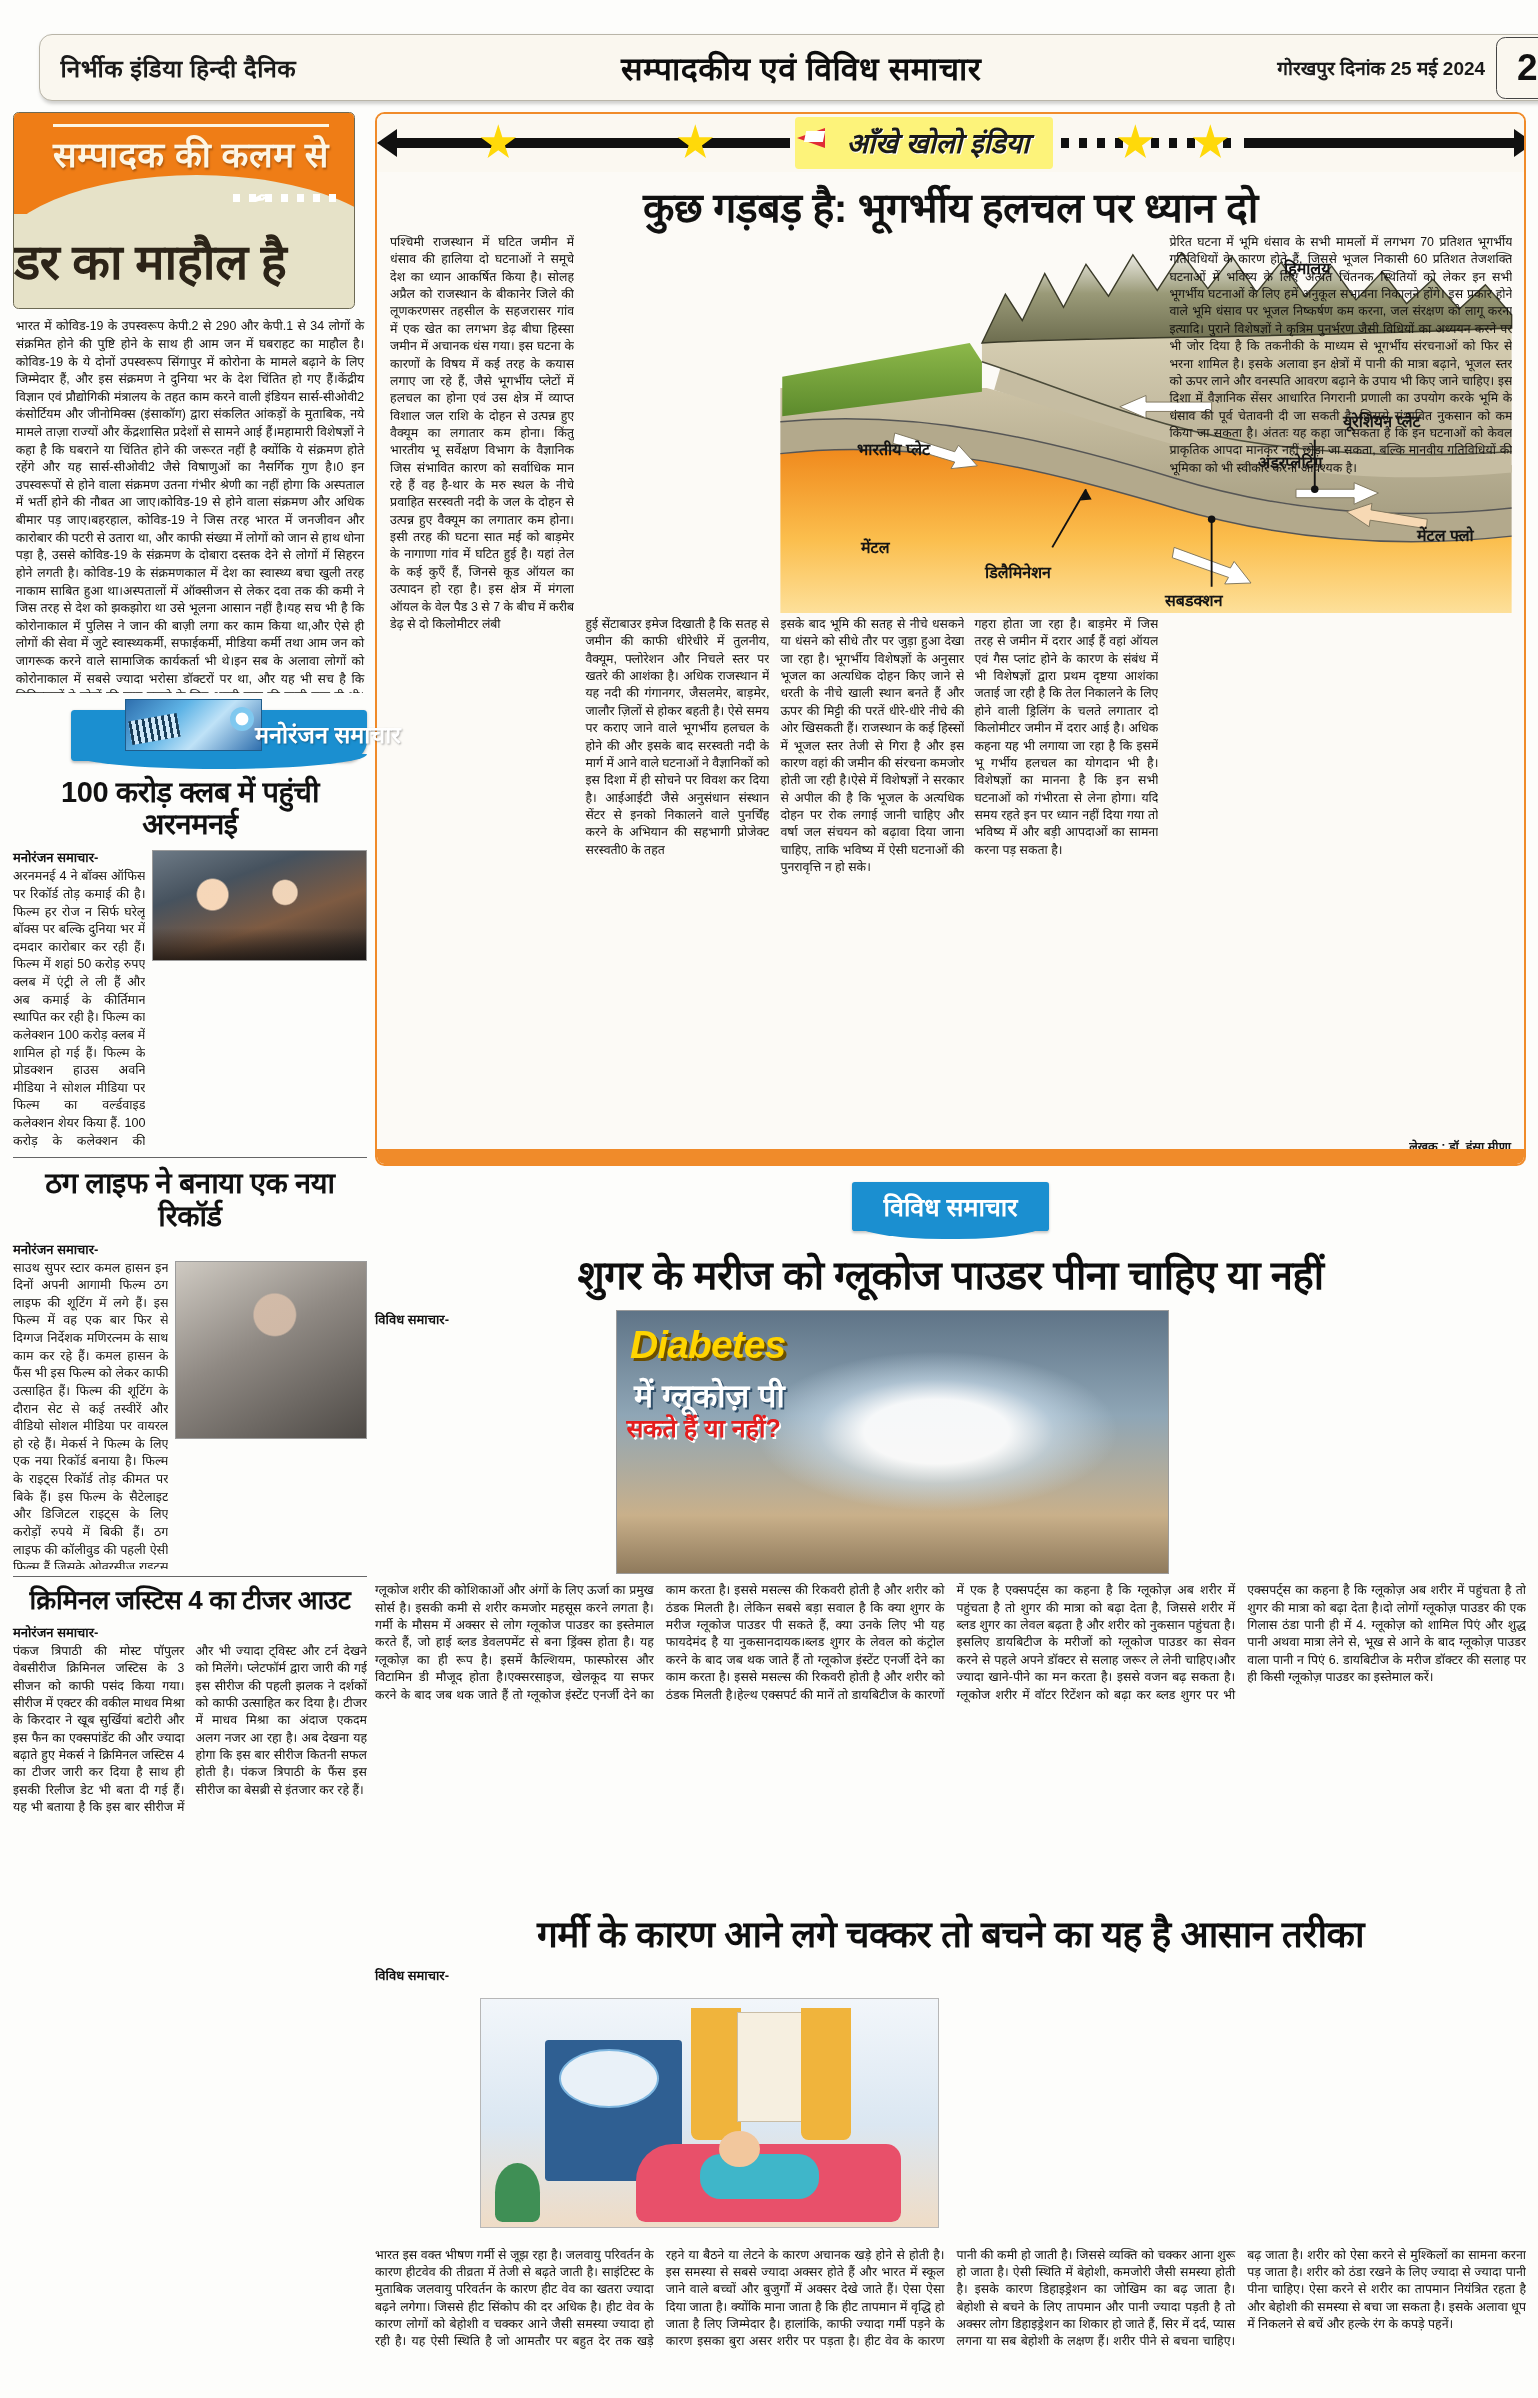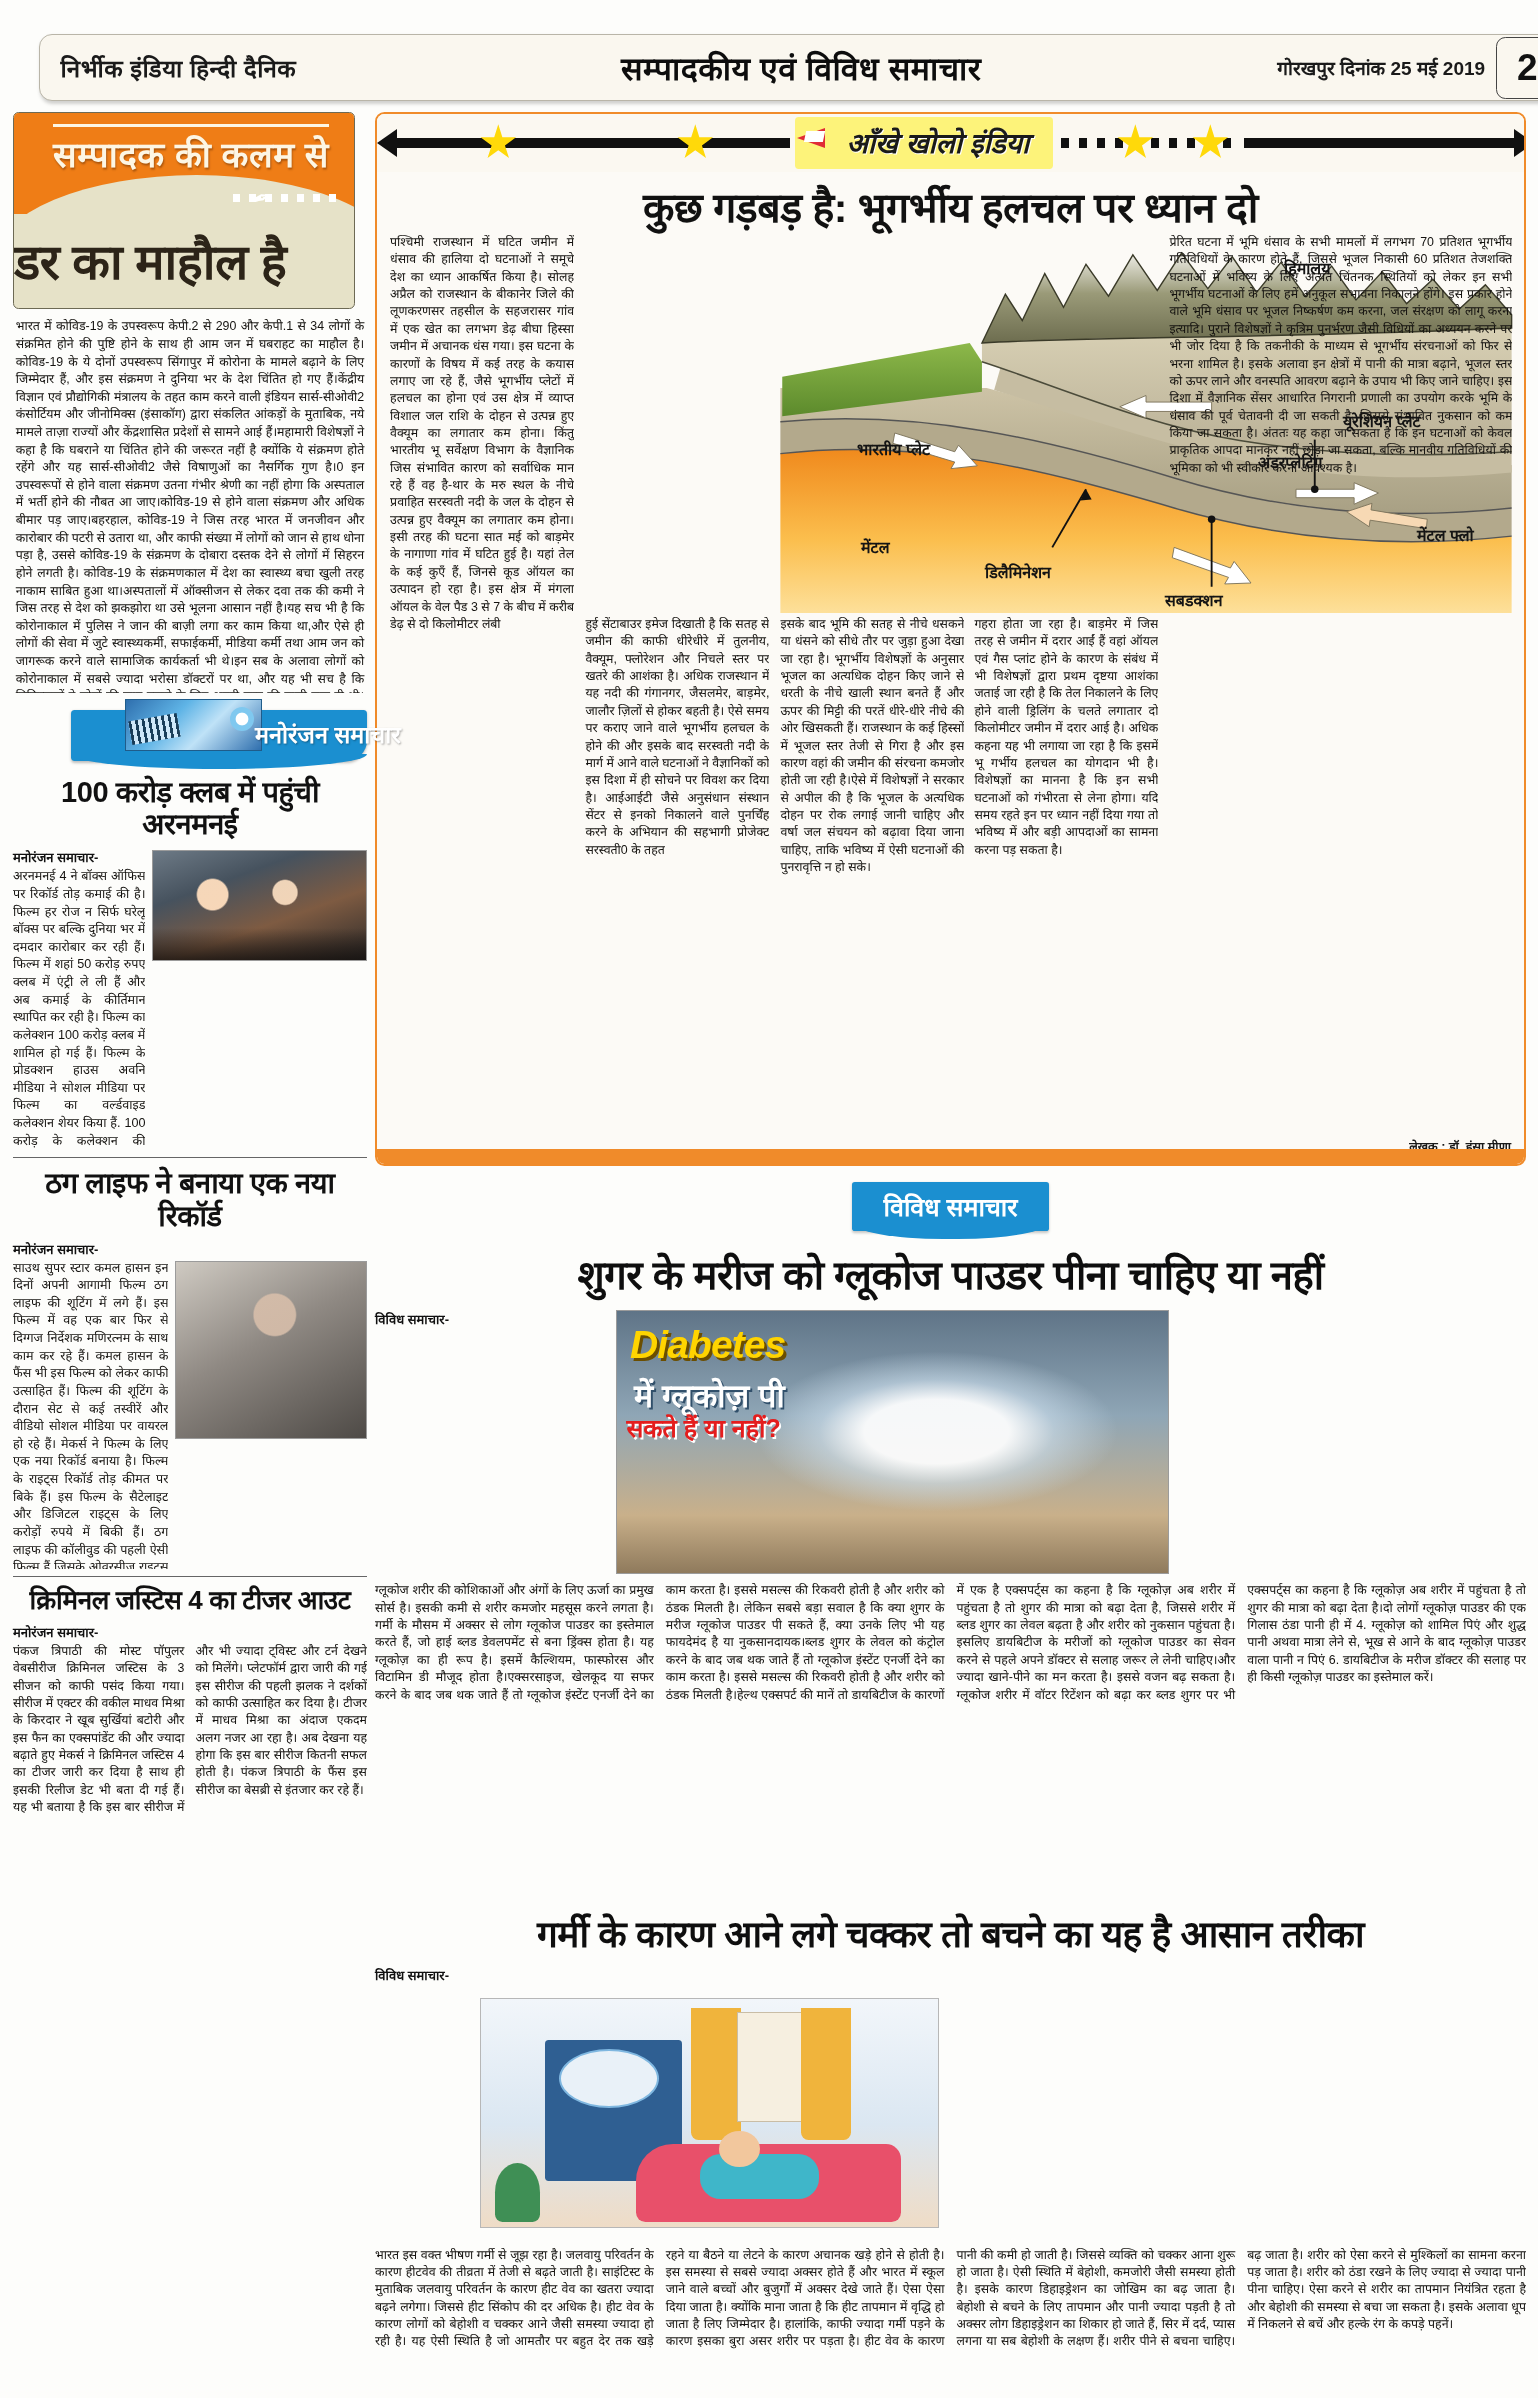--- a/index.html
+++ b/index.html
@@ -488,21 +488,21 @@
   .vividh-img-wrap { position: relative; }
 </style>
 </head>
 <body>
 
 <div class="page">
 
   <div class="masthead">
     <div class="mast-left">निर्भीक इंडिया हिन्दी दैनिक</div>
     <div class="mast-center">सम्पादकीय एवं विविध समाचार</div>
-    <div class="mast-right">गोरखपुर दिनांक  25  मई 2019</div>
+    <div class="mast-right">गोरखपुर दिनांक  25  मई 2024</div>
     <div class="pagebox">2</div>
   </div>
 
   <div class="col-left">
 
     <div class="ed-banner">
       <div class="orange"></div>
       <div class="ed-title">
         <span class="ul">सम्पादक की कलम से</span>
       </div>

